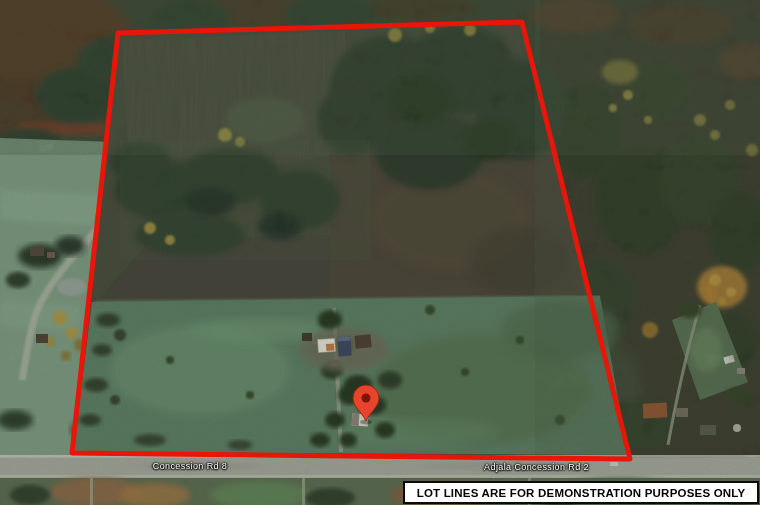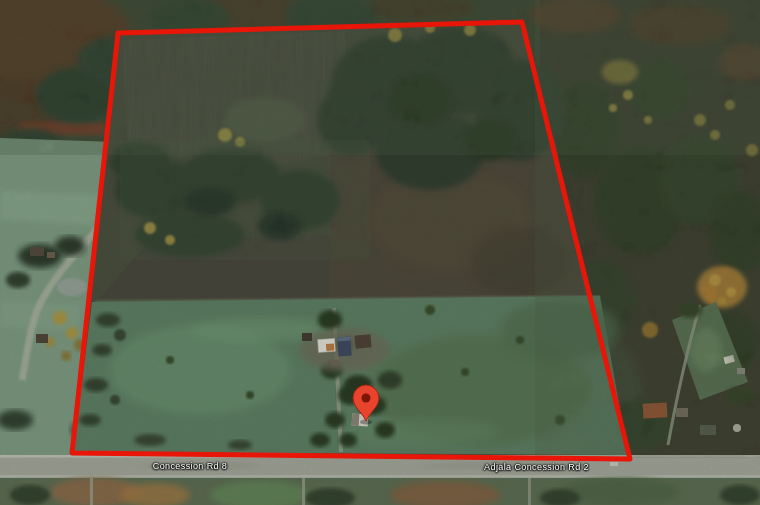--- a/index.html
+++ b/index.html
@@ -255,13 +255,14 @@
     <ellipse cx="0" cy="1" rx="6" ry="2.5" fill="#000" opacity=".3"></ellipse>
     <path d="M0,0 C-4,-9 -13,-14 -13,-23 A13,13 0 1 1 13,-23 C13,-14 4,-9 0,0 Z" fill="#e8432c" stroke="#9c2413" stroke-width="1"></path>
     <circle cx="0" cy="-23" r="4.5" fill="#7e1608"></circle>
   </g>
 </svg>
 
   <div class="road-label" style="left:190px;top:461px;">Concession Rd 8</div>
 
   <div class="road-label" style="left:514px;top:462px;padding-left:45px;">Adjala Concession Rd 2</div>
 
+  <div class="disclaimer">LOT LINES ARE FOR DEMONSTRATION PURPOSES ONLY</div>
 </div>
 
 </body></html>

